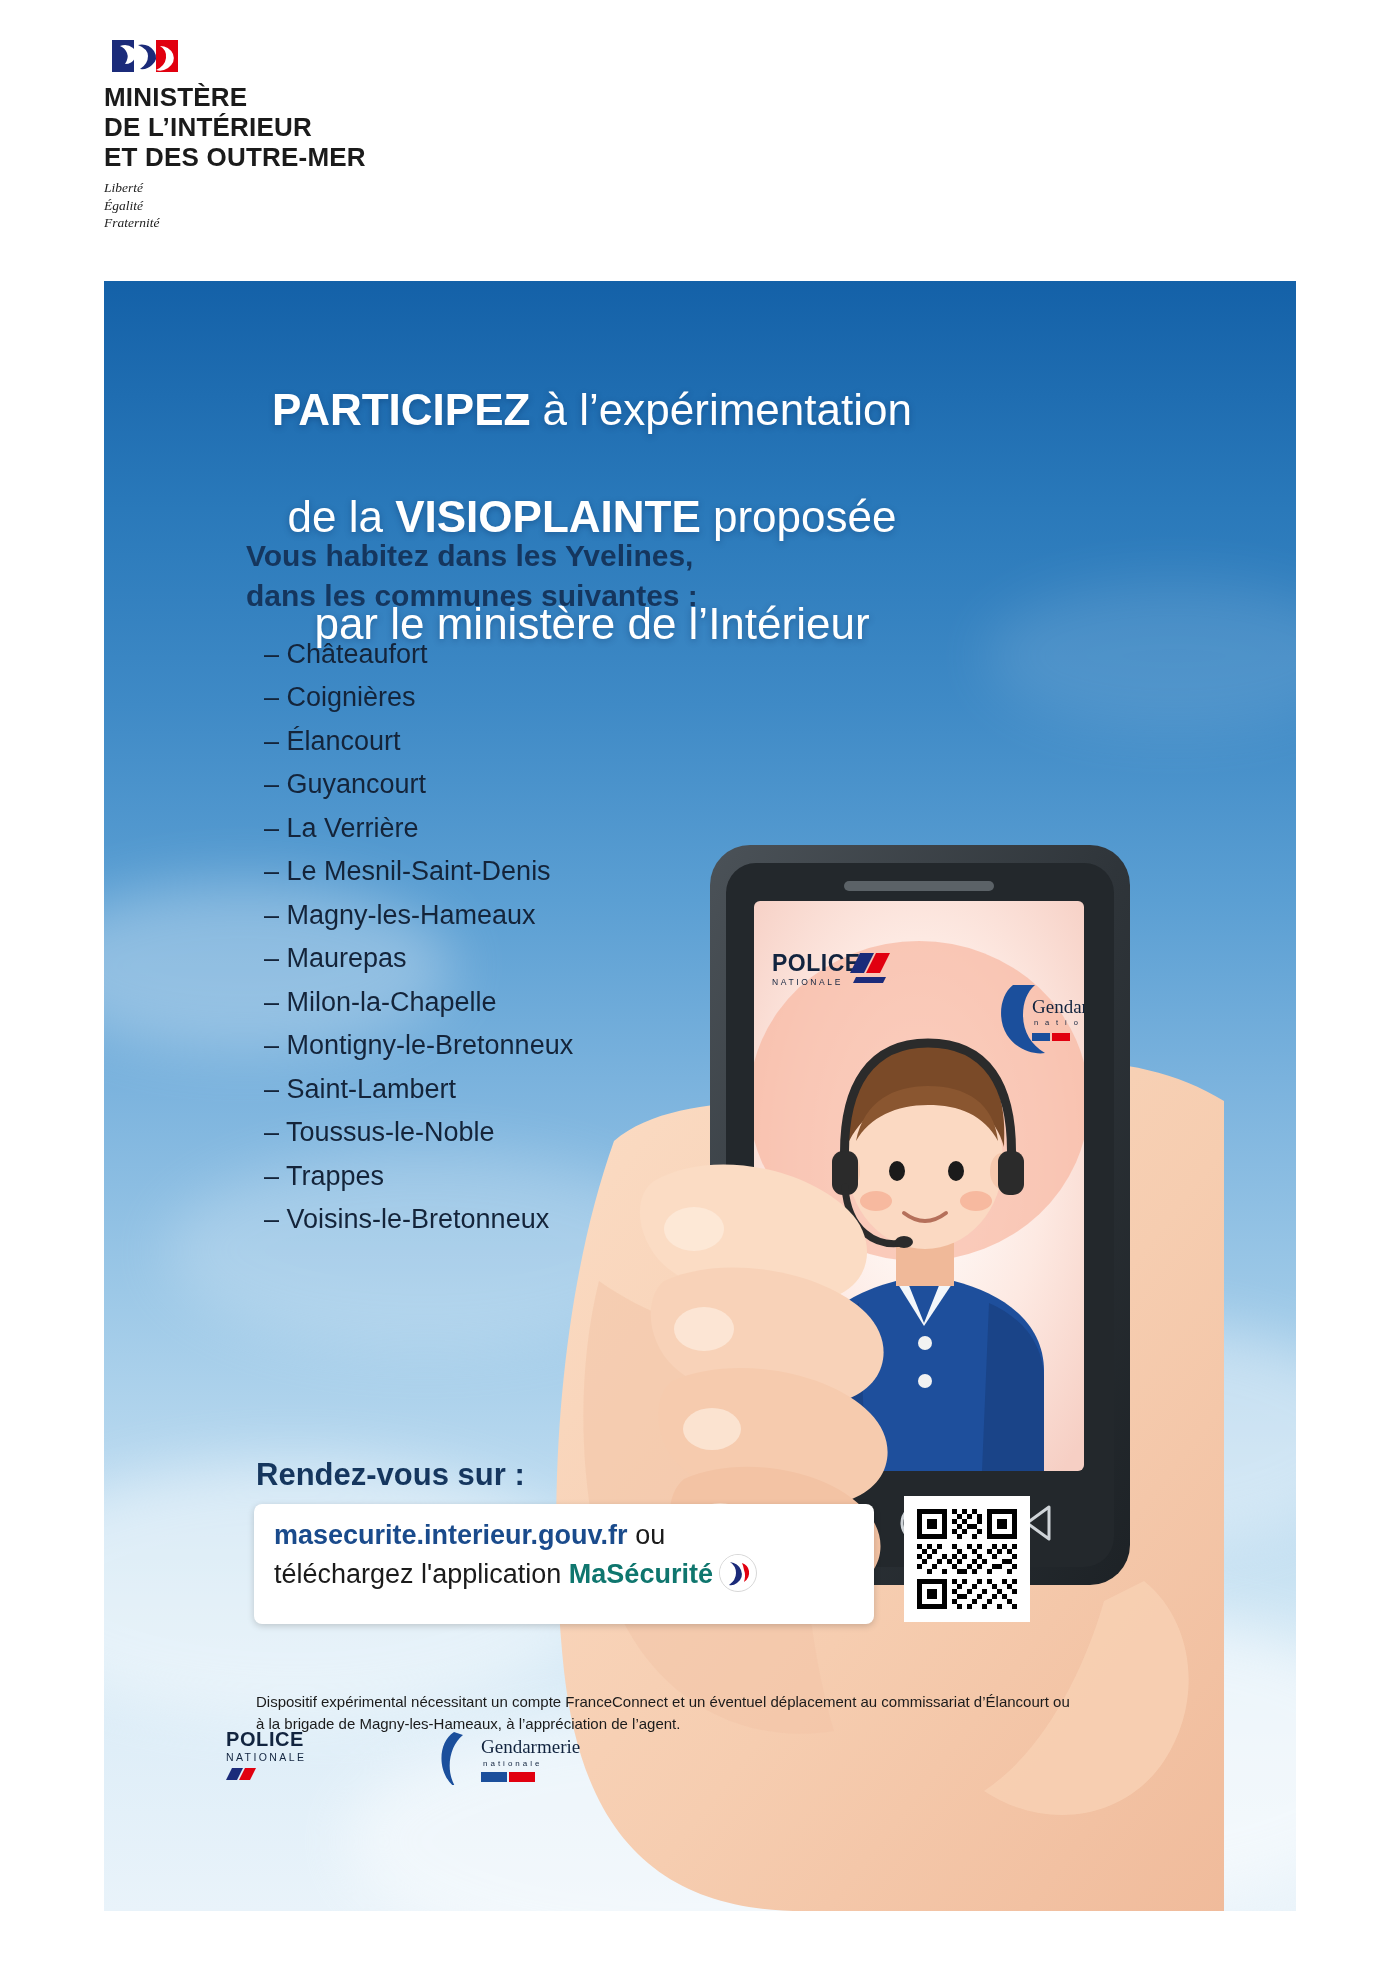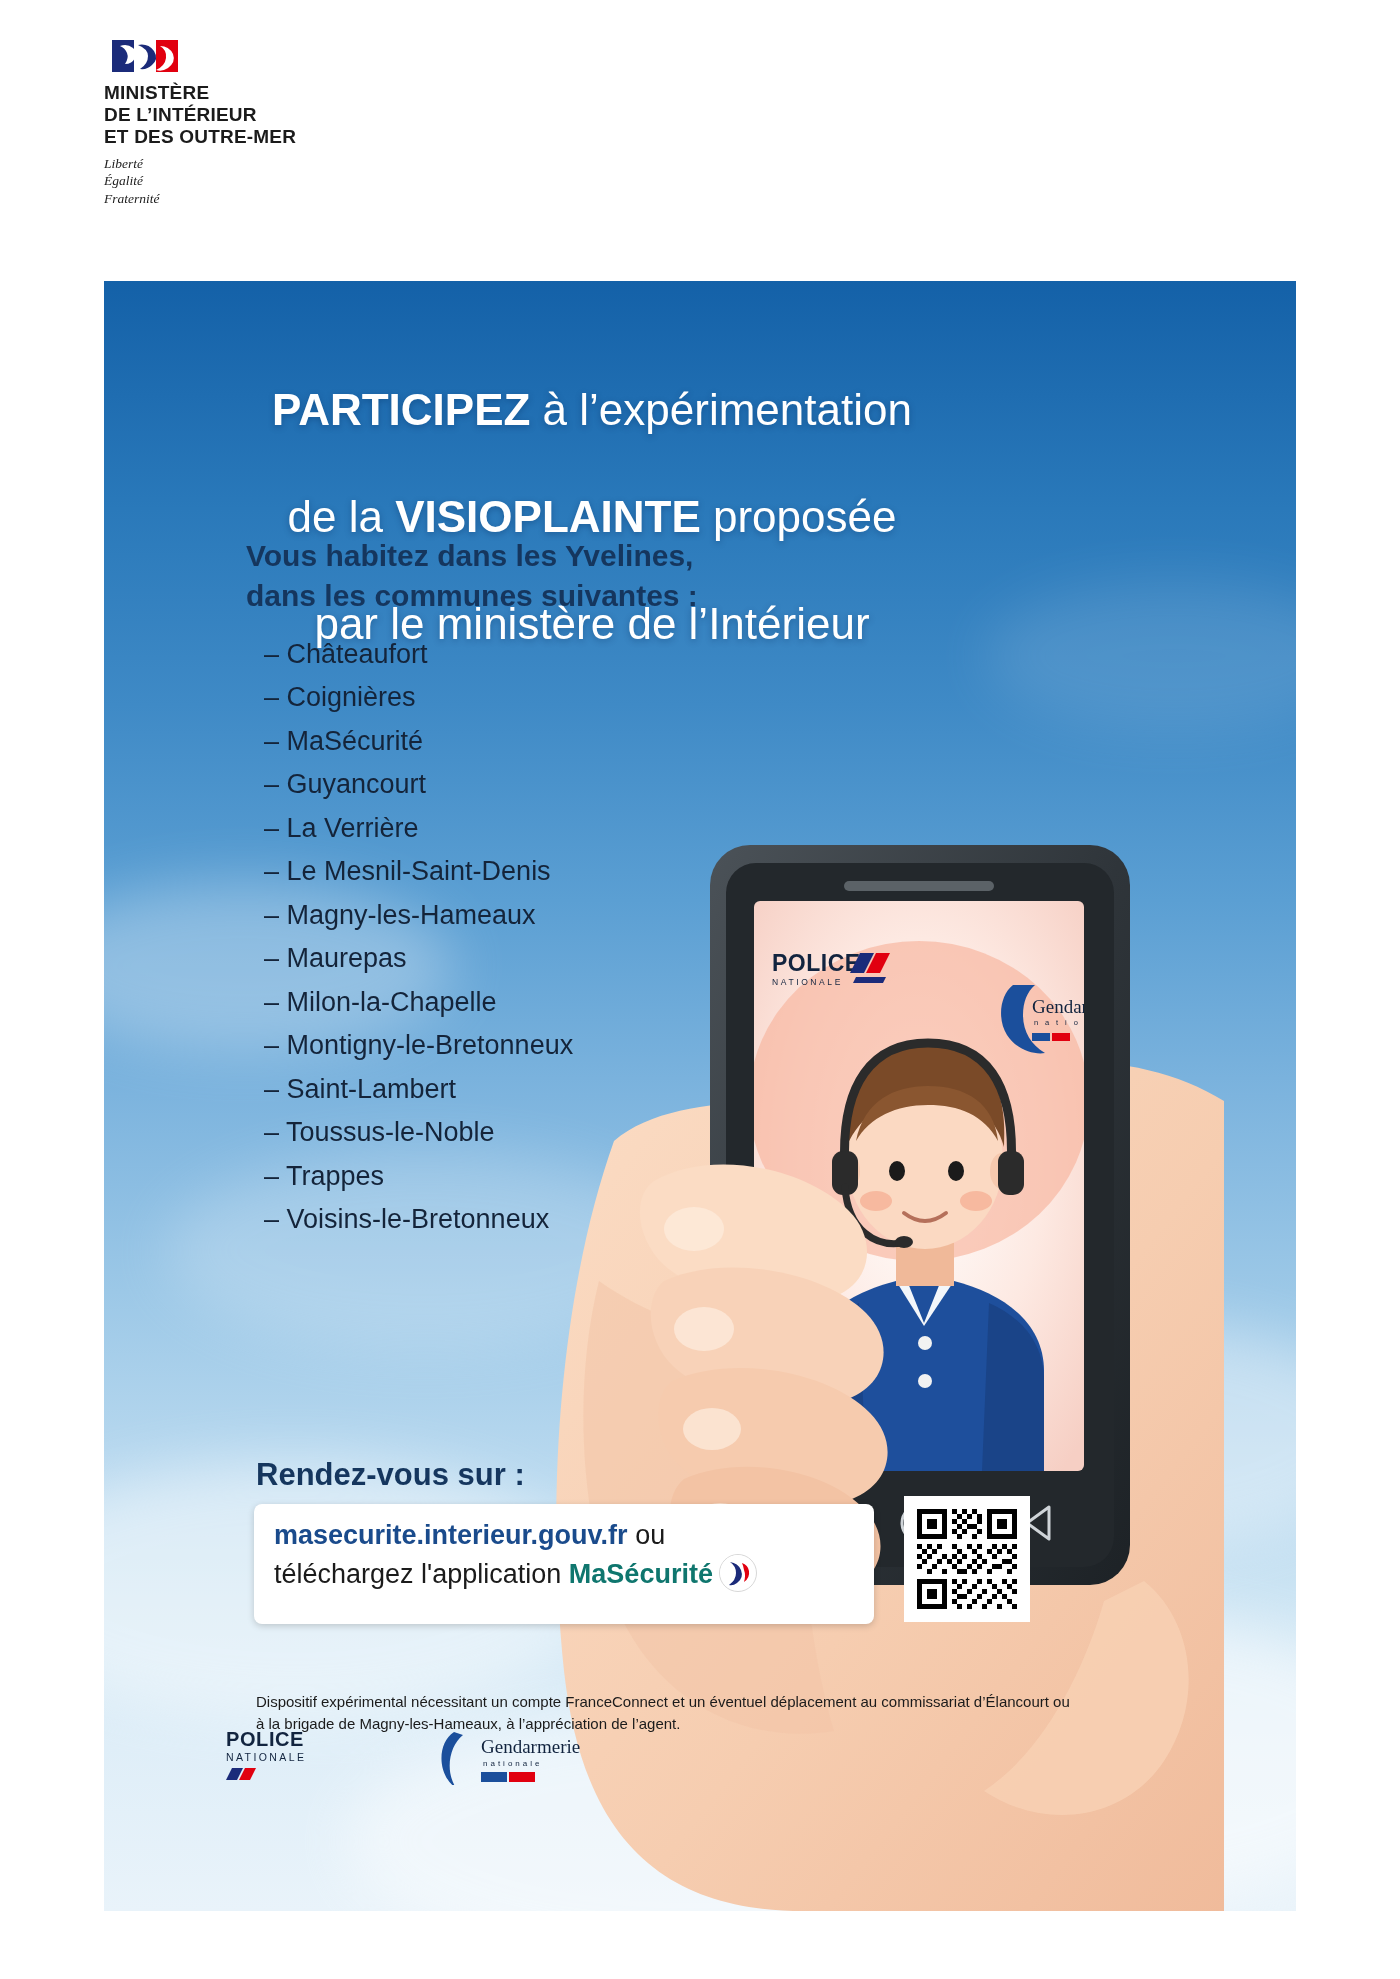--- a/index.html
+++ b/index.html
@@ -25,21 +25,21 @@
   .marianne-flag {
     width: 74px;
     height: 38px;
     position: relative;
     margin-left: 8px;
     margin-bottom: 6px;
   }
   .marianne-flag svg { display: block; }
   .ministry-name {
     font-weight: bold;
-    font-size: 19px;
+    font-size: 26px;
     line-height: 1.16;
     letter-spacing: 0.2px;
     color: #1b1b1b;
     white-space: pre-line;
   }
   .devise {
     margin-top: 7px;
     font-family: "Liberation Serif", serif;
     font-style: italic;
     font-size: 13.5px;
@@ -374,21 +374,21 @@
       <path d="M640 1000 C690 1040 700 1120 660 1180 C620 1240 540 1250 480 1210 C540 1170 580 1090 600 1020 Z" fill="#f7cfb3" opacity="0.9"></path>
     </svg>
   </div>
 
   <div class="subtitle">Vous habitez dans les Yvelines,
 dans les communes suivantes :</div>
 
   <ul class="commune-list">
     <li>– Châteaufort</li>
     <li>– Coignières</li>
-    <li>– MaSécurité</li>
+    <li>– Élancourt</li>
     <li>– Guyancourt</li>
     <li>– La Verrière</li>
     <li>– Le Mesnil-Saint-Denis</li>
     <li>– Magny-les-Hameaux</li>
     <li>– Maurepas</li>
     <li>– Milon-la-Chapelle</li>
     <li>– Montigny-le-Bretonneux</li>
     <li>– Saint-Lambert</li>
     <li>– Toussus-le-Noble</li>
     <li>– Trappes</li>

